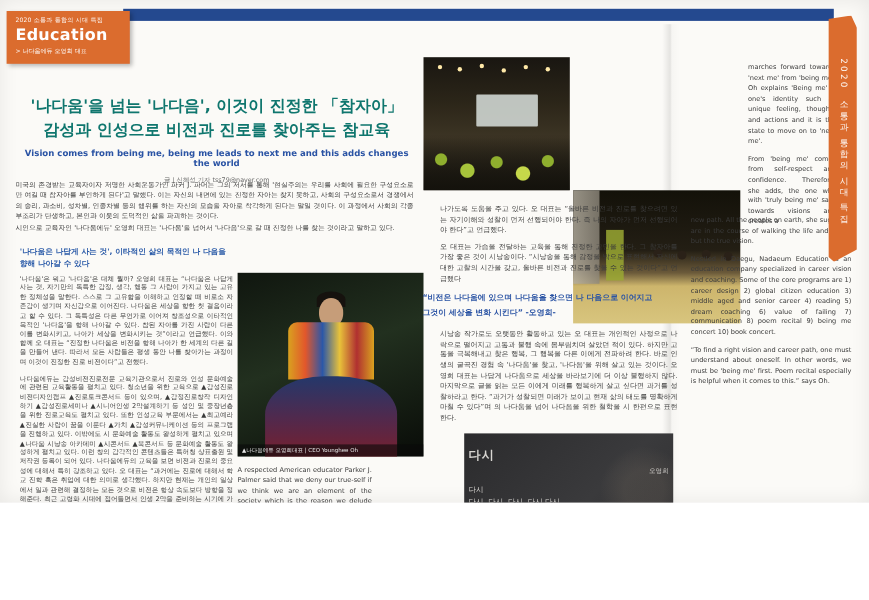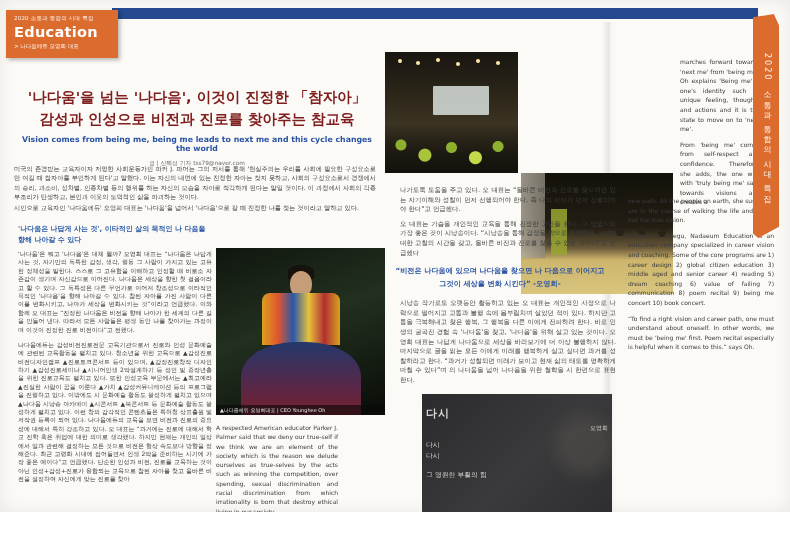--- a/index.html
+++ b/index.html
@@ -1,37 +1,37 @@
 <!DOCTYPE html>
 <html><head>
 <meta charset="utf-8">
 <style>
   html,body{margin:0;padding:0;background:#ffffff;}
   .spread{
-    position:relative;width:790px;height:512px;margin:0 auto;
+    position:relative;width:790px;height:457px;margin:0 auto;
     background:#fbfaf7;overflow:hidden;
     font-family:"DejaVu Sans","Liberation Sans",sans-serif;
     color:#3b3b3b;
     box-shadow:inset 0 0 18px rgba(0,0,0,.08);
   }
   .abs{position:absolute;}
   
   .topbar{left:112px;top:8px;width:646px;height:11px;background:#24498f;}
   .bottombar{left:8px;top:537px;width:774px;height:8px;background:#24498f;}
   .gutter{left:602px;top:22px;width:16px;height:508px;
     background:linear-gradient(90deg,rgba(0,0,0,0),rgba(0,0,0,.09) 45%,rgba(0,0,0,.02) 55%,rgba(0,0,0,0));}
   
   .edubox{left:6px;top:10px;width:112px;height:48px;background:#db6c2e;
     box-shadow:2px 2px 4px rgba(0,0,0,.28);padding:5px 8px;box-sizing:border-box;color:#fff;}
   .edubox .tag{font-size:5.5px;letter-spacing:.2px;opacity:.92;}
   .edubox .name{font-size:14.5px;font-weight:bold;letter-spacing:.3px;margin-top:2px;}
   .edubox .kicker{font-size:5.5px;margin-top:3px;opacity:.95;}
   
   .titleblock{left:14px;top:86px;width:366px;text-align:center;}
-  .titleblock .t{font-size:14.5px;font-weight:bold;color:#7f1d1d;line-height:1.55;}
+  .titleblock .t{font-size:14.5px;font-weight:bold;color:#0f766e;line-height:1.55;}
   .titleblock .en{font-size:7.8px;font-weight:bold;color:#2a53a4;margin-top:4px;}
   .titleblock .byline{font-size:5.8px;color:#6b6b6b;margin-top:6px;}
   
   .intro{left:14px;top:164px;width:362px;font-size:6.2px;line-height:1.5;text-align:justify;}
   .intro p{margin:0 0 2px 0;}
   
   .kbody{font-size:6px;line-height:1.4;text-align:justify;color:#3b3b3b;}
   .bluehead{font-size:7px;font-weight:bold;color:#2a5aa8;line-height:1.5;text-align:left;}
   .leftcol{left:18px;top:224px;width:194px;}
   .leftcol .kbody{margin:5px 0 7px 0;}
@@ -65,21 +65,21 @@
       linear-gradient(180deg, rgba(20,18,12,0), #14120c);}
   .photo-panel{left:521px;top:52px;width:152px;height:121px;
     background:linear-gradient(180deg,#131109 0%,#231e14 45%,#6b5a3a 62%,#cdb56c 72%,#d8c57e 100%);}
   .pan-curtain{position:absolute;left:0;top:0;width:16%;height:70%;background:linear-gradient(90deg,#b8b2a4,#8e887c);opacity:.8;}
   .pan-banner{position:absolute;left:20%;top:30%;width:10%;height:38%;background:#9aa832;opacity:.85;}
   .pan-heads{position:absolute;left:48%;top:44%;width:8px;height:8px;border-radius:50%;background:#2a2118;
     box-shadow:22px 2px 0 #2a2118,44px 1px 0 #2a2118,64px 3px 0 #2a2118;}
   
   .centercol{left:384px;top:186px;width:232px;}
   .centercol .kbody{font-size:6.4px;line-height:1.5;margin:0 0 5px 16px;}
-  .centerquote{font-size:7.2px;font-weight:bold;color:#2a53a4;text-align:center;line-height:1.8;margin:7px 0 8px 0;}
+  .centerquote{font-size:7.2px;font-weight:bold;color:#2a53a4;text-align:left;line-height:1.8;margin:7px 0 8px 0;}
   .poembox{margin-left:38px;margin-top:8px;width:190px;height:123px;box-sizing:border-box;
     background:
       radial-gradient(circle at 86% 42%, rgba(130,118,104,.22) 0 18px, transparent 40px),
       linear-gradient(135deg,#2b2b2d,#3a3a3c 55%,#2e2e30);
     color:#d8d6d2;padding:12px 4px;}
   .poembox .ptitle{font-size:11px;font-weight:bold;letter-spacing:1px;}
   .poembox .pauthor{font-size:6px;text-align:right;margin-top:3px;opacity:.9;}
   .poembox .pline{font-size:6.8px;line-height:1.6;}
   .poembox .pline.first{margin-top:7px;}
   .poembox .plast{font-size:6.8px;margin-top:9px;}
@@ -111,21 +111,21 @@
 
   <div class="abs edubox">
     <div class="tag">2020 소통과 통합의 시대 특집</div>
     <div class="name">Education</div>
     <div class="kicker">&gt; 나다움에듀 오영희 대표</div>
   </div>
 
   <div class="abs titleblock">
     <div class="t">'나다움'을 넘는 '나다음', 이것이 진정한 「참자아」</div>
     <div class="t">감성과 인성으로 비전과 진로를 찾아주는 참교육</div>
-    <div class="en">Vision comes from being me, being me leads to next me and this cycle changes the world</div>
+    <div class="en">Vision comes from being me, being me leads to next me and this adds changes the world</div>
     <div class="byline">글 | 신혜성 기자  tss79@naver.com</div>
   </div>
 
   <div class="abs intro">
     <p>미국의 존경받는 교육자이자 저명한 사회운동가인 파커 J. 파머는 그의 저서를 통해 '현실주의는 우리를 사회에 필요한 구성요소로만 여길 때 참자아를 부인하게 된다'고 말했다. 이는 자신의 내면에 있는 진정한 자아는 찾지 못하고, 사회의 구성요소로서 경쟁에서의 승리, 과소비, 성차별, 인종차별 등의 행위를 하는 자신의 모습을 자아로 착각하게 된다는 말일 것이다. 이 과정에서 사회의 각종 부조리가 탄생하고, 본인과 이웃의 도덕적인 삶을 파괴하는 것이다.</p>
     <p>시인으로 교육자인 '나다움에듀' 오영희 대표는 '나다움'을 넘어서 '나다음'으로 갈 때 진정한 나를 찾는 것이라고 말하고 있다.</p>
   </div>
 
   <div class="abs photo photo-seminar">
     <div class="sem-lights"></div>
@@ -153,30 +153,31 @@
       <div class="photo-caption">▲나다움에듀 오영희대표 | CEO Younghee Oh</div>
     </div>
     <div class="mid-eng">
       <p>A respected American educator Parker J. Palmer said that we deny our true-self if we think we are an element of the society which is the reason we delude ourselves as true-selves by the acts such as winning the competition, over spending, sexual discrimination and racial discrimination from which irrationality is born that destroy ethical living in our society.</p>
       <p>A South Korean educator and a poet Younghee Oh said that true-self is found when the one</p>
     </div>
   </div>
 
   <div class="abs centercol">
     <div class="kbody">나가도록 도움을 주고 있다. 오 대표는 “올바른 비전과 진로를 찾으려면 있는 자기이해와 성찰이 먼저 선행되어야 한다. 즉 나의 자아가 먼저 선행되어야 한다”고 언급했다.</div>
-    <div class="kbody">오 대표는 가슴을 개인적인 교육을 통해 진정한 고민을 한다. 그 방법으로 가장 좋은 것이 시낭송이다. “시낭송을 통해 감정을 밖으로 표현해서 자신에 대한 고찰의 시간을 갖고, 올바른 비전과 진로를 찾을 수 있는 것이다”고 언급했다</div>
+    <div class="kbody">오 대표는 가슴을 전달하는 교육을 통해 진정한 고민을 한다. 그 참자아를 가장 좋은 것이 시낭송이다. “시낭송을 통해 감정을 밖으로 표현해서 자신에 대한 고찰의 시간을 갖고, 올바른 비전과 진로를 찾을 수 있는 것이다”고 언급했다</div>
     <div class="centerquote">
       <div>“비전은 나다움에 있으며 나다움을 찾으면 나 다음으로 이어지고</div>
       <div>그것이 세상을 변화 시킨다” -오영희-</div>
     </div>
     <div class="kbody">시낭송 작가로도 오랫동안 활동하고 있는 오 대표는 개인적인 사정으로 나락으로 떨어지고 고통과 불행 속에 몸부림치며 살았던 적이 있다. 하지만 고통을 극복해내고 찾은 행복, 그 행복을 다른 이에게 전파하려 한다. 바로 인생의 굴곡진 경험 속 '나다움'을 찾고, '나다음'을 위해 살고 있는 것이다. 오영희 대표는 나답게 나다움으로 세상을 바라보기에 더 이상 불행하지 않다. 마지막으로 글을 읽는 모든 이에게 미래를 행복하게 살고 싶다면 과거를 성찰하라고 한다. “과거가 성찰되면 미래가 보이고 현재 삶의 태도를 명확하게 마칠 수 있다”며 의 나다움을 넘어 나다음을 위한 철학을 시 한편으로 표현한다.</div>
     <div class="poembox">
       <div class="ptitle">다시</div>
       <div class="pauthor">오영희</div>
       <div class="pline first">다시</div>
+      <div class="pline">다시, 다시, 다시, 다시,다시</div>
       <div class="pline">다시</div>
       <div class="plast">그 영원한 부활의 힘</div>
     </div>
   </div>
 
   <div class="abs rp-narrow ebody">
     <p>marches forward towards 'next me' from 'being me'. Oh explains 'Being me' is one's identity such as unique feeling, thoughts and actions and it is the state to move on to 'next me'.</p>
     <p>From 'being me' comes from self-respect and confidence. Therefore, she adds, the one who with 'truly being me' sails towards visions and creates a</p>
   </div>
   <div class="abs rp-wide ebody">

